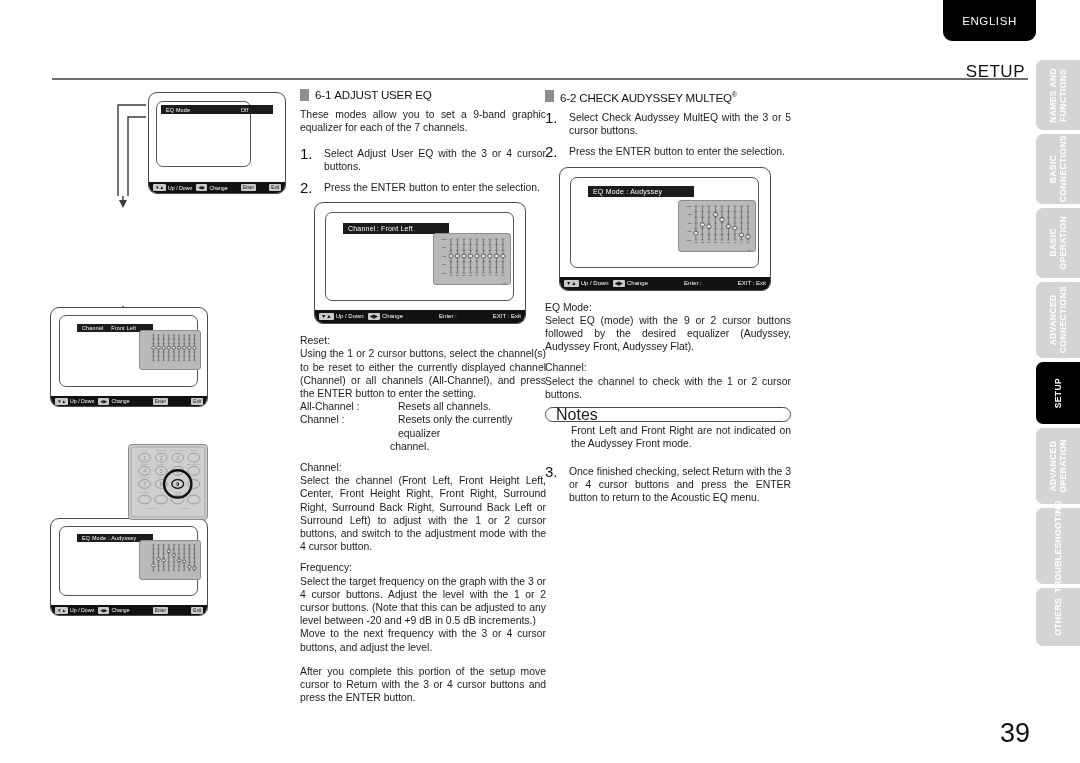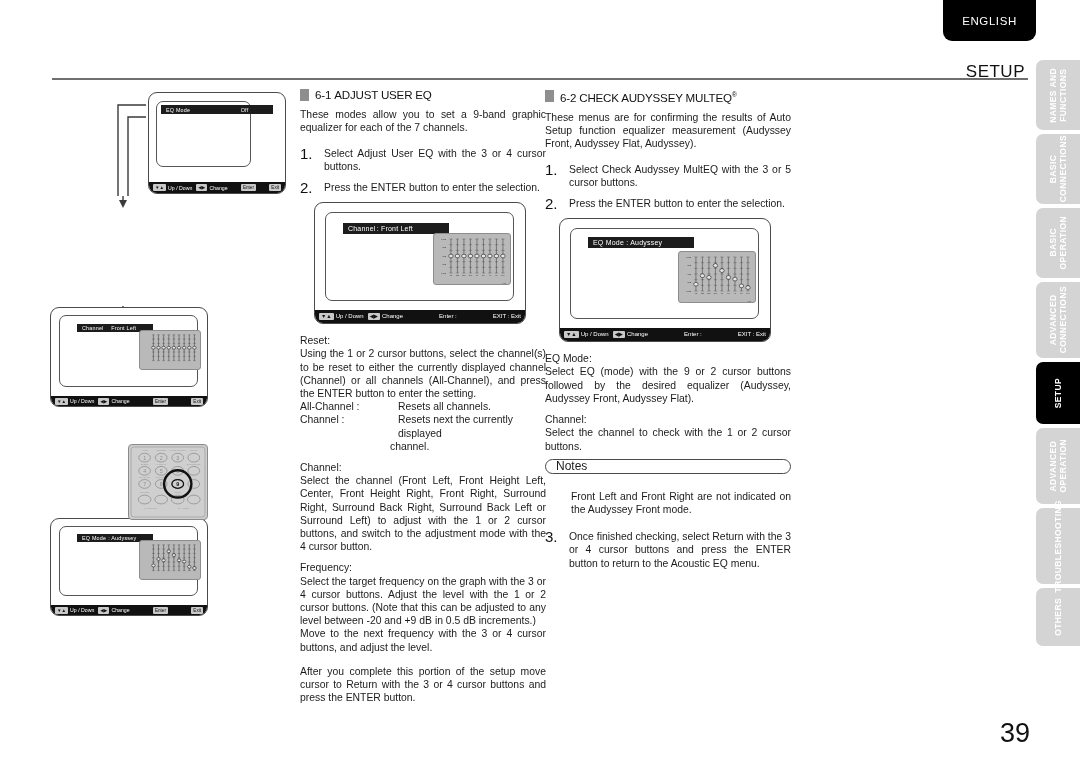--- a/index.html
+++ b/index.html
@@ -226,23 +226,23 @@
   }
 
   
   .notes-head {
     border: 1.3px solid #4a4a4a;
     border-radius: 10px;
     height: 15px;
     display: flex;
     align-items: center;
     padding-left: 10px;
-    font-size: 12px;
+    font-size: 16px;
     margin-top: 6px;
-    margin-bottom: 16px;
+    margin-bottom: 2px;
     box-sizing: border-box;
     text-align: right;
   }
   .note-item {
     padding-left: 26px;
     margin-bottom: 7px;
     text-align: justify;
   }
 </style>
 </head>
@@ -740,40 +740,39 @@
 
   <div id="left-body">
       <div class="para-label">Reset:</div>
       <div class="para">Using the 1 or 2 cursor buttons, select the channel(s) to be reset to either the currently displayed channel (Channel) or all channels (All-Channel), and press the ENTER button to enter the setting.</div>
       <div class="indent-hang">
         <div class="lbl">All-Channel :</div>
         <div class="val">Resets all channels.</div>
       </div>
       <div class="indent-hang">
         <div class="lbl">Channel :</div>
-        <div class="val">Resets next the currently displayed</div>
+        <div class="val">Resets only the currently equalizer</div>
       </div>
       <div class="subindent">channel.</div>
       <div class="para-label">Channel:</div>
       <div class="para">Select the channel (Front Left, Front Height Left, Center, Front Height Right, Front Right, Surround Right, Surround Back Right, Surround Back Left or Surround Left) to adjust with the 1 or 2 cursor buttons, and switch to the adjustment mode with the 4 cursor button.</div>
       <div class="para-label">Frequency:</div>
       <div class="para">Select the target frequency on the graph with the 3 or 4 cursor buttons. Adjust the level with the 1 or 2 cursor buttons. (Note that this can be adjusted to any level between -20 and +9 dB in 0.5 dB increments.)</div>
       <div class="para">Move to the next frequency with the 3 or 4 cursor buttons, and adjust the level.</div>
       <div class="gap"></div>
       <div class="para">After you complete this portion of the setup move cursor to Return with the 3 or 4 cursor buttons and press the ENTER button.</div>
     </div>
 </div>
 
 <div class="col col-right">
   <div class="sec-head">
     <span class="sec-square"></span>
     <span class="sec-title"><span>6-2</span>&nbsp;<span>CHECK AUDYSSEY MULTEQ</span><sup>®</sup></span>
   </div>
 
-  <div class="intro">These menus are for confirming the results of Auto Setup function equalizer measurement (Audyssey Front, Audyssey Flat, Audyssey).</div>
 
   <div class="step">
     <div class="step-num">1.</div>
     <div class="step-body">Select Check Audyssey MultEQ with the 3 or 5 cursor buttons.</div>
   </div>
   <div class="step">
     <div class="step-num">2.</div>
     <div class="step-body">Press the ENTER button to enter the selection.</div>
   </div>
 

